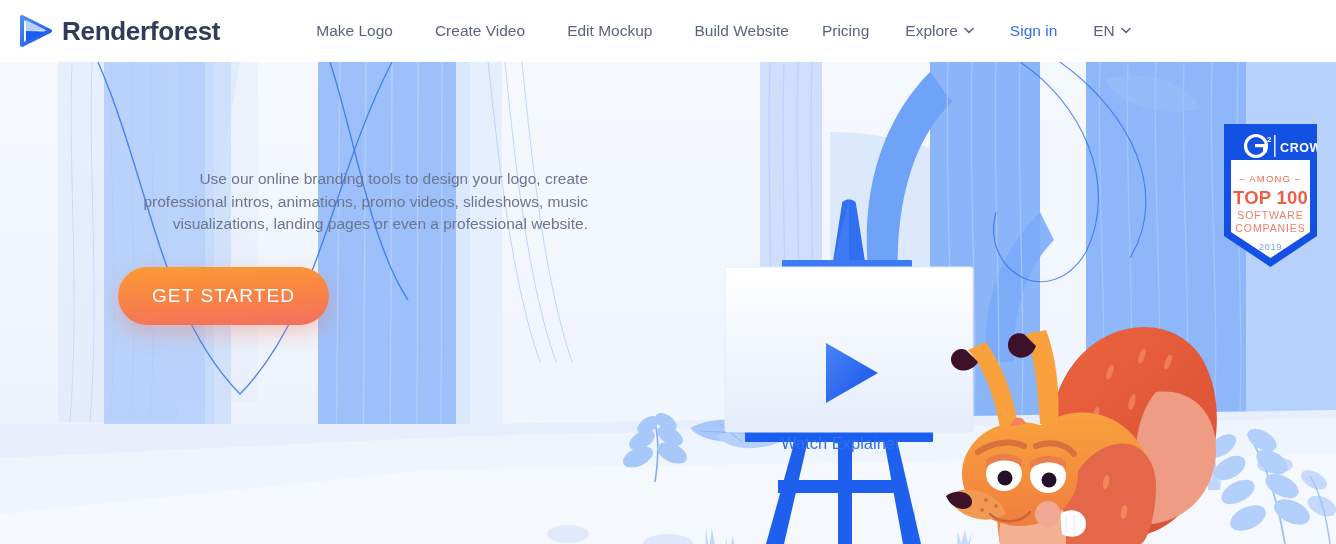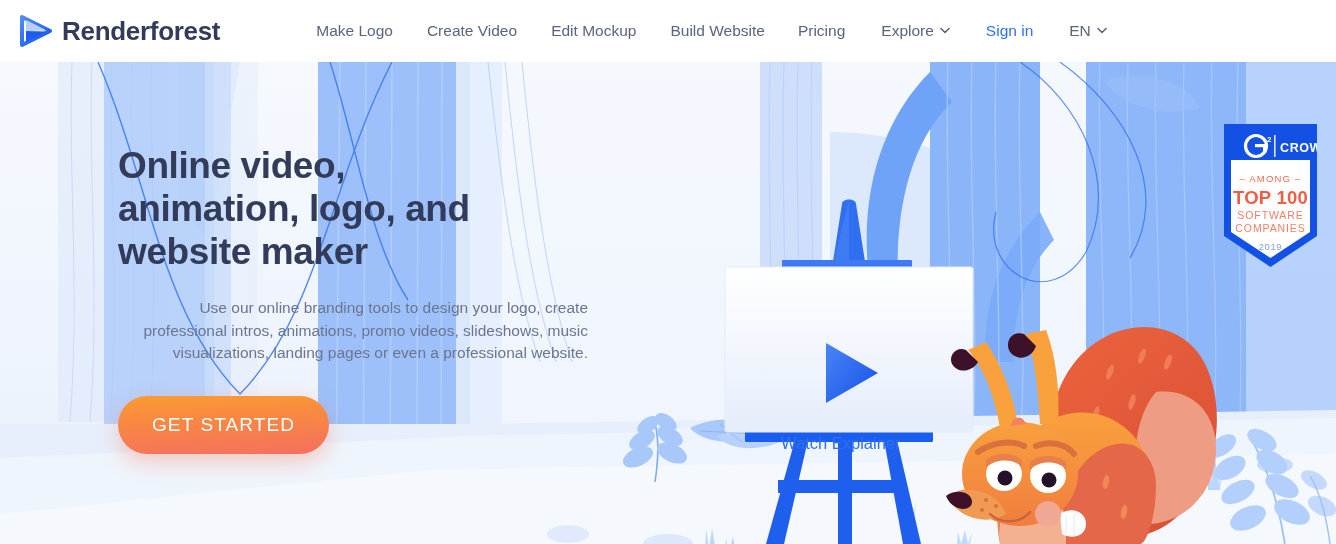--- a/index.html
+++ b/index.html
@@ -24,21 +24,21 @@
   .logo-wrap {
     display: flex; align-items: center;
     margin-left: 20px; gap: 9px;
     cursor: pointer;
   }
   .logo-mark { width: 33px; height: 34px; display: block; }
   .logo-text {
     font-size: 26px; font-weight: bold; color: #323c5a;
     letter-spacing: -0.3px;
   }
-  .nav-main { display: flex; align-items: center; margin-left: 81px; gap: 4px; }
+  .nav-main { display: flex; align-items: center; margin-left: 81px; gap: 12px; }
   .nav-link {
     font-size: 15.5px; color: #5a647f;
     padding: 0 15px; cursor: pointer; white-space: nowrap;
   }
   .nav-right {
     display: flex; align-items: center;
     margin-left: auto; margin-right: 18px; gap: 0;
   }
   .nav-right .nav-link { padding: 0 18px; }
   .nav-signin { color: #2f6ff0; font-weight: 400; }
@@ -363,25 +363,20 @@
       </g>
 
       <g fill="#bed6fb" opacity="0.9">
         <path d="M958 470 L961 482 L965 468 L968 482 L972 470 L970 482 L957 482 Z"></path>
       </g>
     </svg>
 
     <div class="watch-label">Watch Explainer</div>
 
     <div class="hero-copy">
-      <h1 class="hero-title">
-        <span>Online video,</span><br>
-        <span>animation, logo, and</span><br>
-        <span>website maker</span>
-      </h1>
       <p class="hero-sub">Use our online branding tools to design your logo, create professional intros, animations, promo videos, slideshows, music visualizations, landing pages or even a professional website.</p>
       <button class="cta-btn">GET STARTED</button>
     </div>
 
     <div class="badge">
       <svg width="93" height="143" viewBox="0 0 93 143">
         <path d="M0 0 L93 0 L93 112 L46.5 143 L0 112 Z" fill="#1350e4"></path>
         <path d="M7 36 L86 36 L86 108 L46.5 134 L7 108 Z" fill="#ffffff"></path>
 
         <g transform="translate(21,11)">

